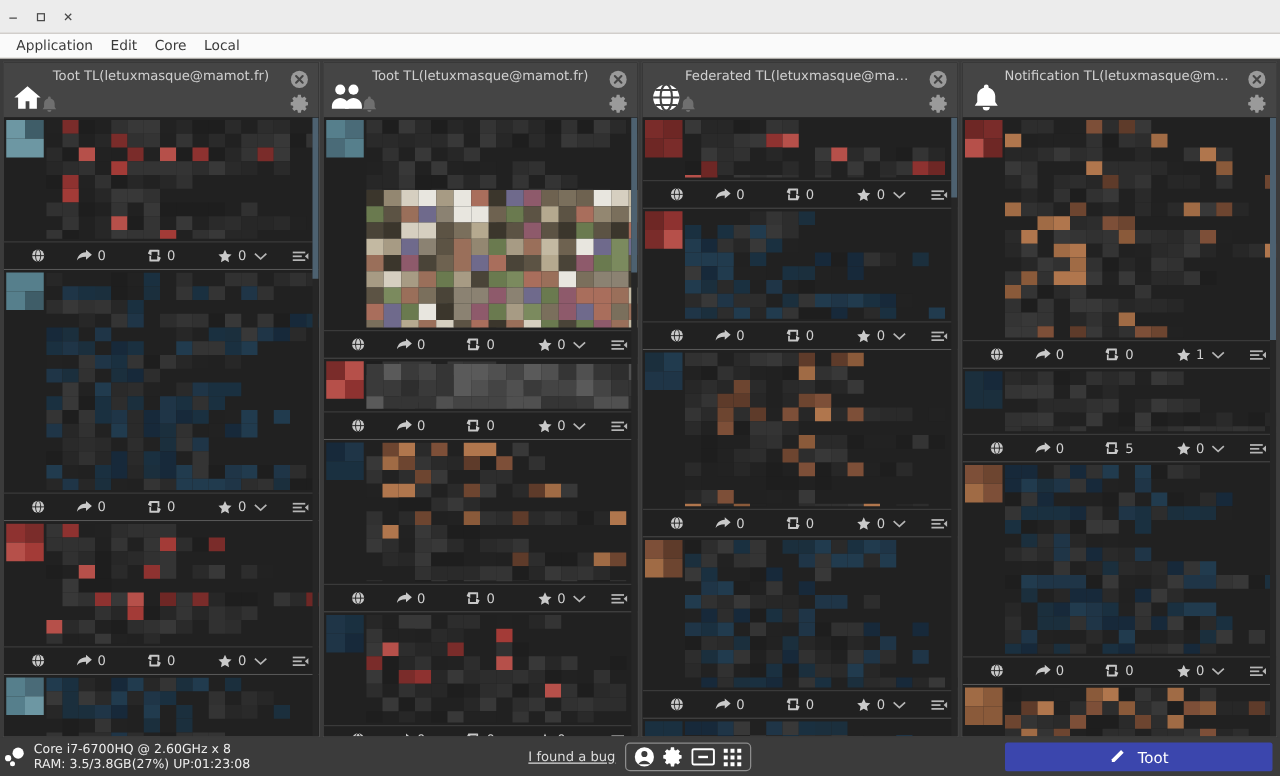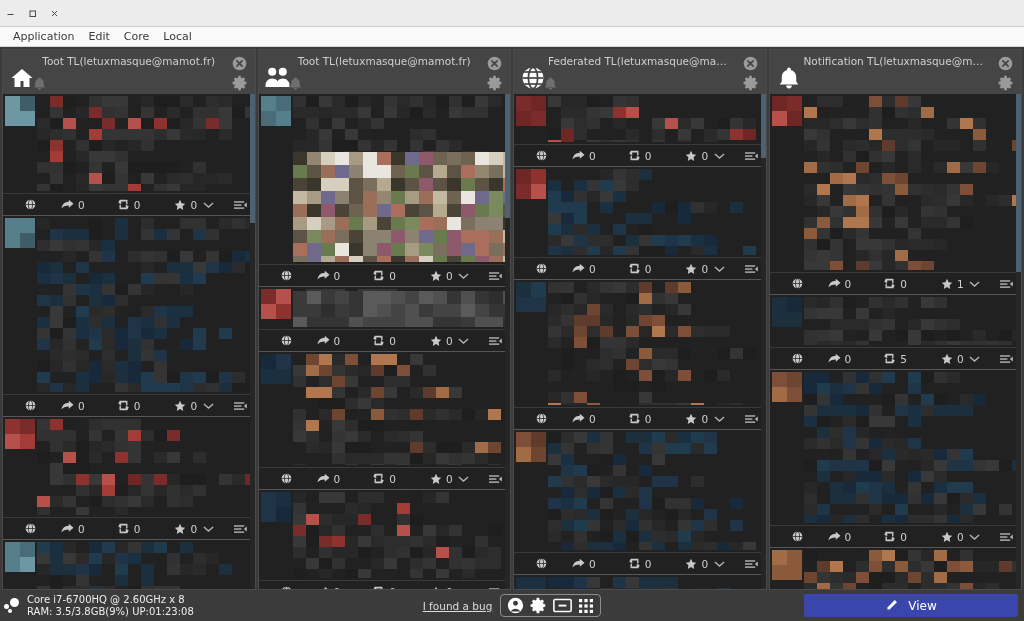--- a/index.html
+++ b/index.html
@@ -2888,21 +2888,21 @@
 
   <div class="bottombar">
     <div class="sysinfo">
       <span class="sysdots">
           <i class="d1"></i>
           <i class="d2"></i>
           <i class="d3"></i>
         </span>
       <span class="systext">
         <span style="display:block">Core i7-6700HQ @ 2.60GHz x 8</span>
-        <span style="display:block">RAM: 3.5/3.8GB(9%) UP:01:23:08</span>
+        <span style="display:block">RAM: 3.5/3.8GB(27%) UP:01:23:08</span>
       </span>
     </div>
 
     <div class="bugwrap">
       <span class="buglink">I found a bug</span>
       <span class="iconbox">
         <span>
           <svg width="17" height="17" viewBox="0 0 20 20">
               <circle cx="10" cy="10" r="9" fill="#fff"></circle>
               <circle cx="10" cy="7.3" r="2.9" fill="#3b3b3b"></circle>
@@ -2939,16 +2939,16 @@
       </span>
     </div>
 
     <div class="tootbtn">
       <span>
         <svg width="13" height="13" viewBox="0 0 16 16">
             <path fill="#fff" d="M12.1 1.3 14.7 3.9 5.6 13H3v-2.6z"></path>
             <path fill="#fff" d="M1 14.2h14v1.3H1z" opacity="0"></path>
           </svg>
       </span>
-      <span>View</span>
+      <span>Toot</span>
     </div>
   </div>
 </div>
 
 </body></html>

